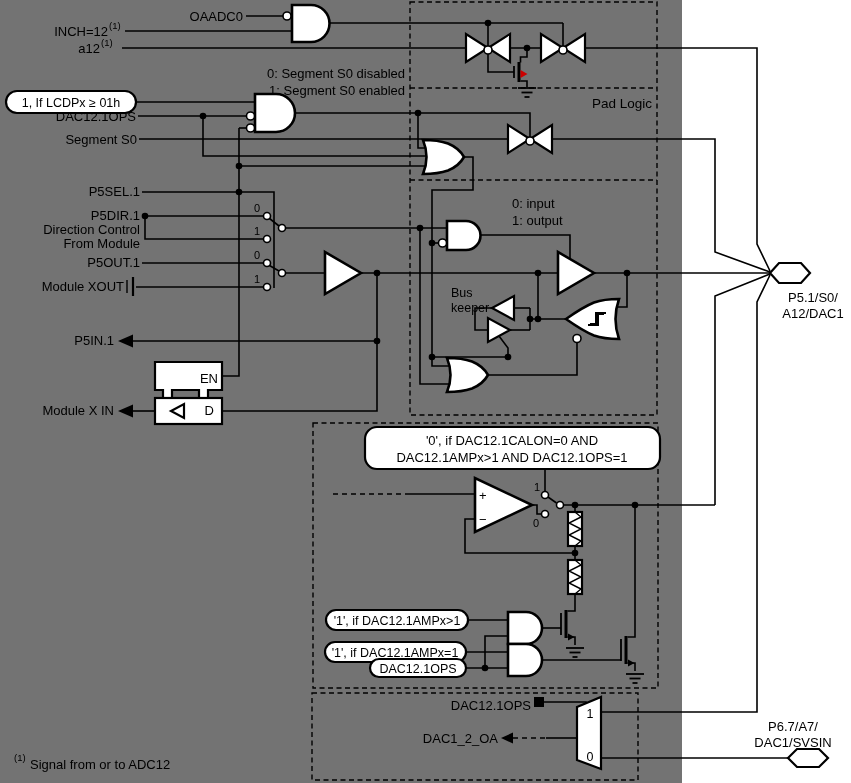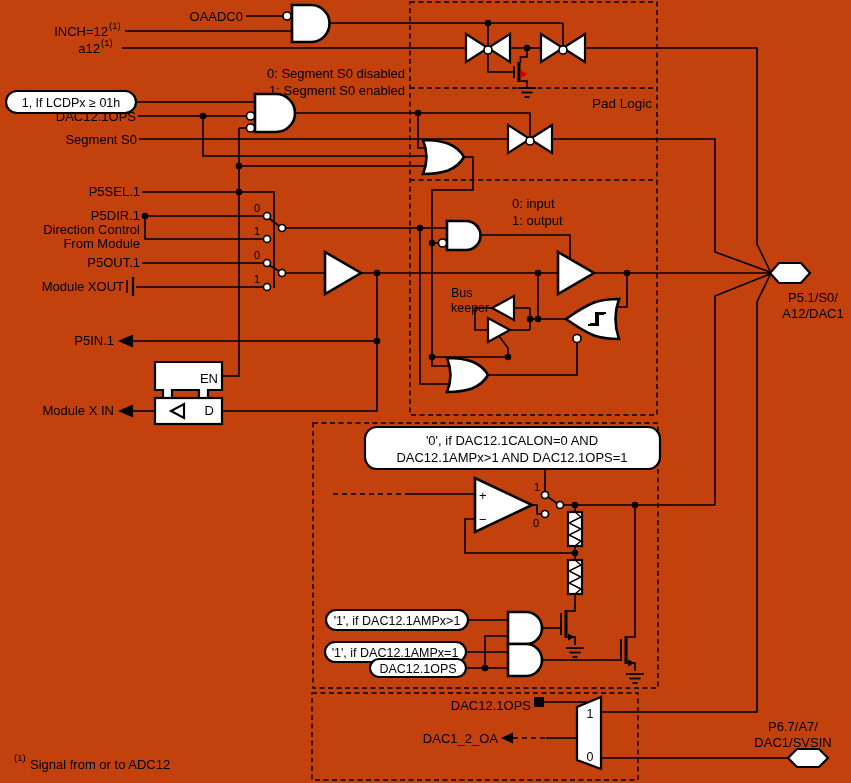--- a/index.html
+++ b/index.html
@@ -1,16 +1,16 @@
 <!DOCTYPE html>
 <html><head>
 <meta charset="utf-8">
 <style>
   html,body{margin:0;padding:0;background:#ffffff;}
-  .stage{width:851px;height:783px;position:relative;background:#c2410c;}
+  .stage{width:682px;height:783px;position:relative;background:#737373;}
   svg text{fill:#000;}
   .t13{font:13px "Liberation Sans",sans-serif;}
   .t135{font:13.5px "Liberation Sans",sans-serif;}
   .t12{font:12.5px "Liberation Sans",sans-serif;}
   .t11{font:11px "Liberation Sans",sans-serif;}
   .t10{font:9.5px "Liberation Sans",sans-serif;}
   .end{text-anchor:end;} .mid{text-anchor:middle;}
   .w{fill:none;stroke:#000;stroke-width:1.6;}
   .wd{fill:none;stroke:#000;stroke-width:1.6;stroke-dasharray:5,4;}
   .thin{fill:none;stroke:#000;stroke-width:2;}

